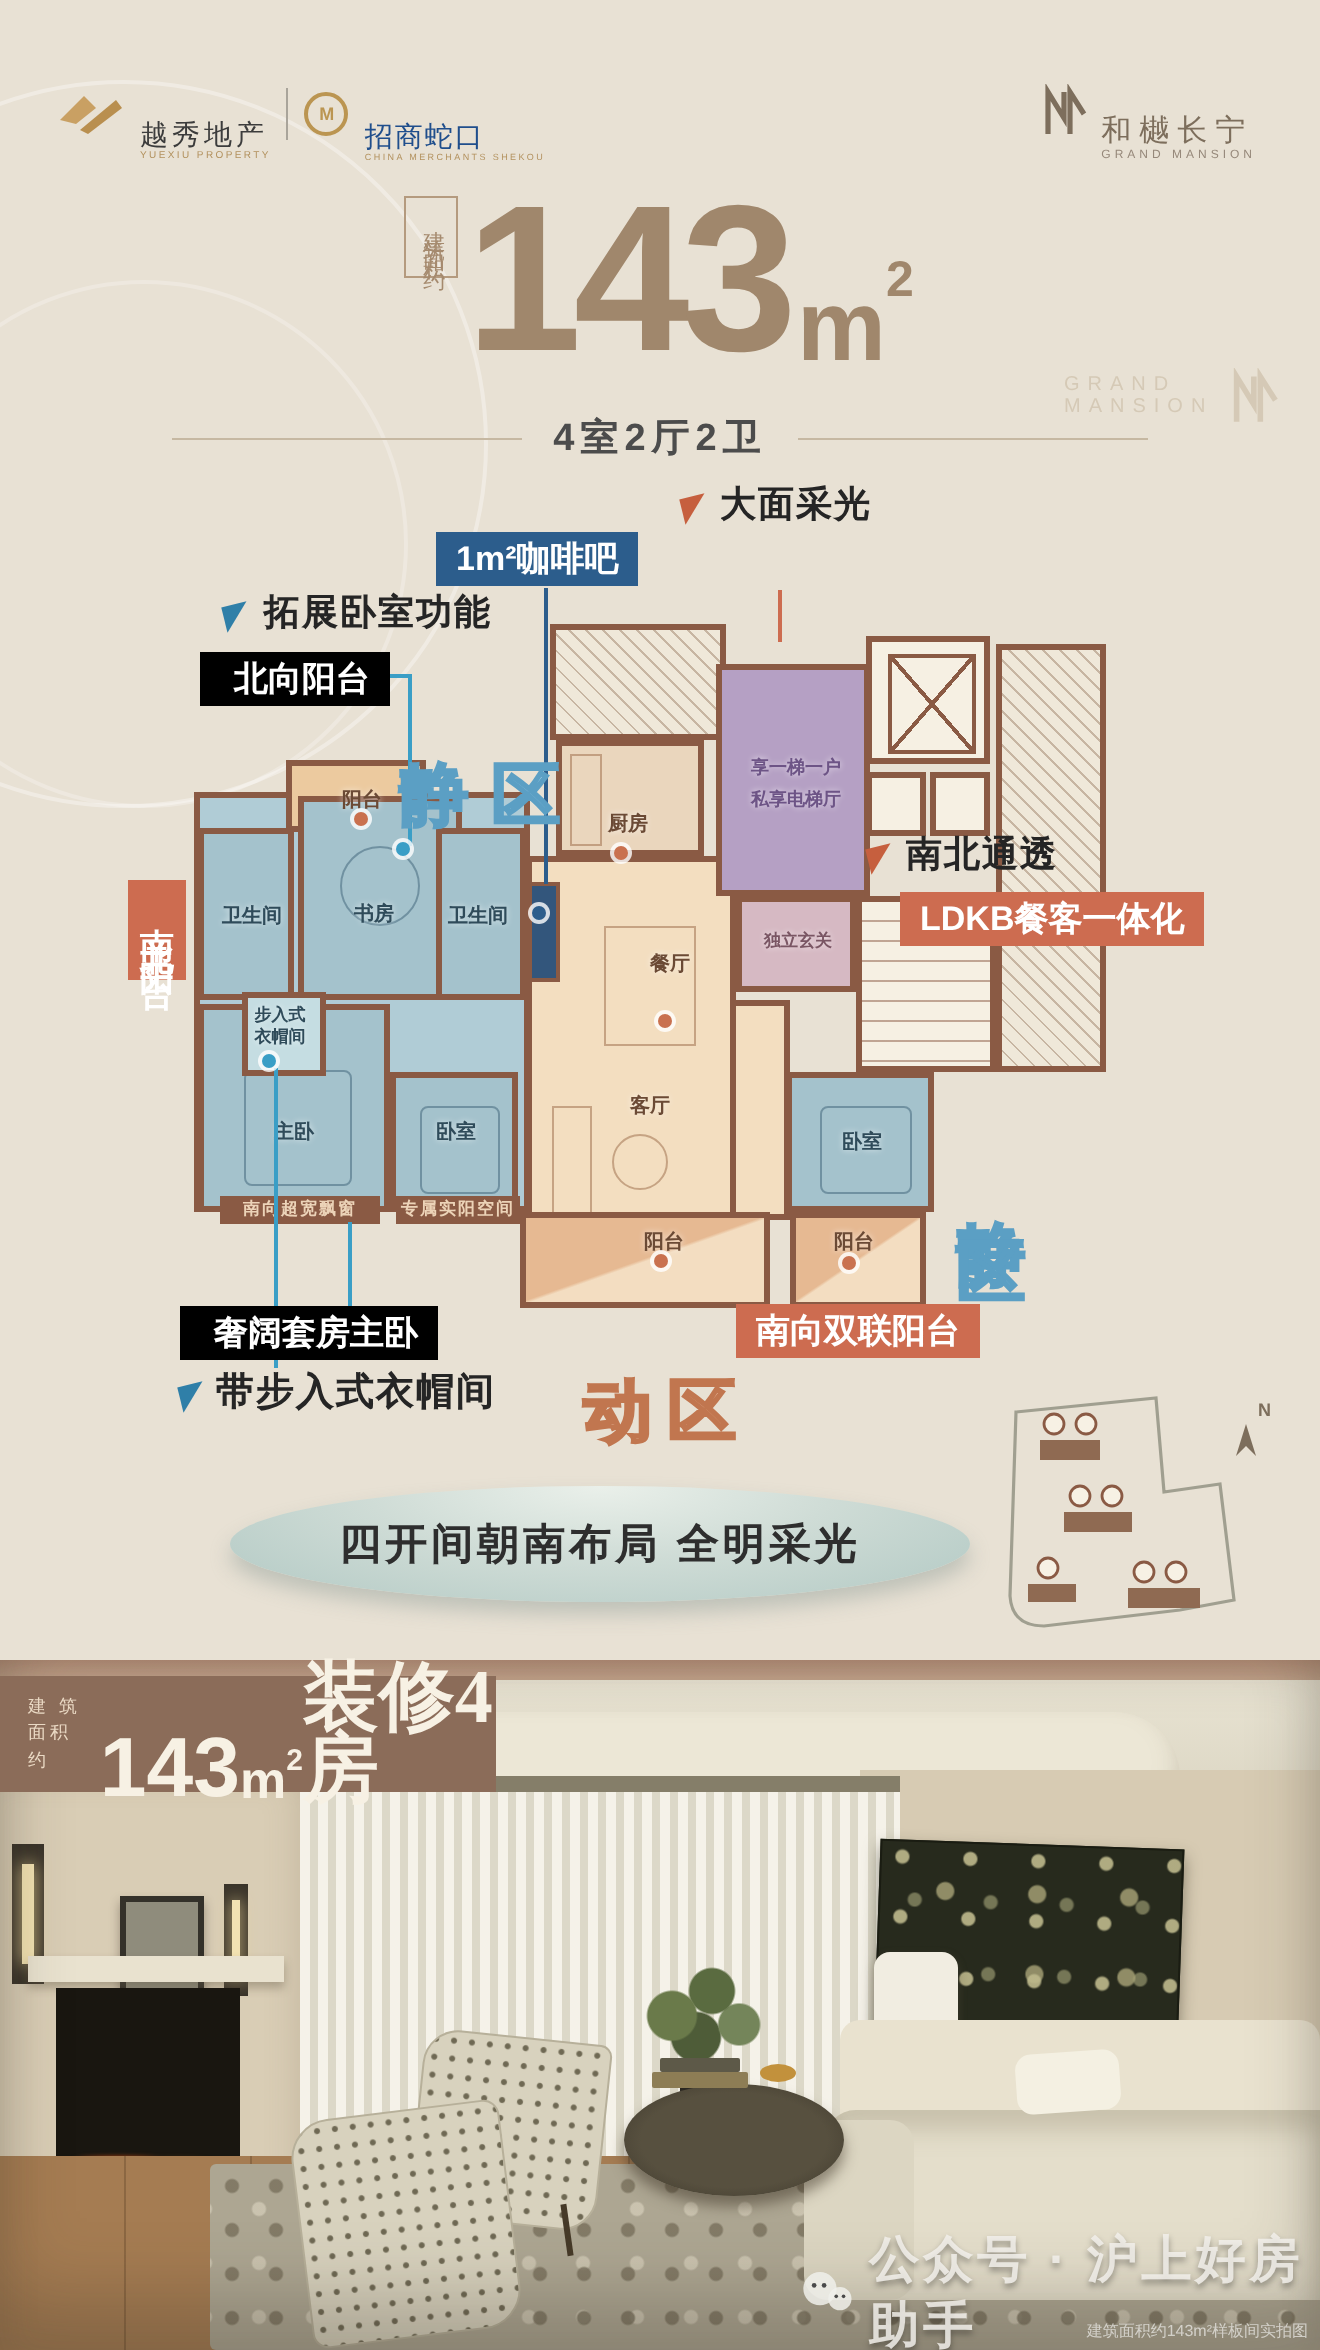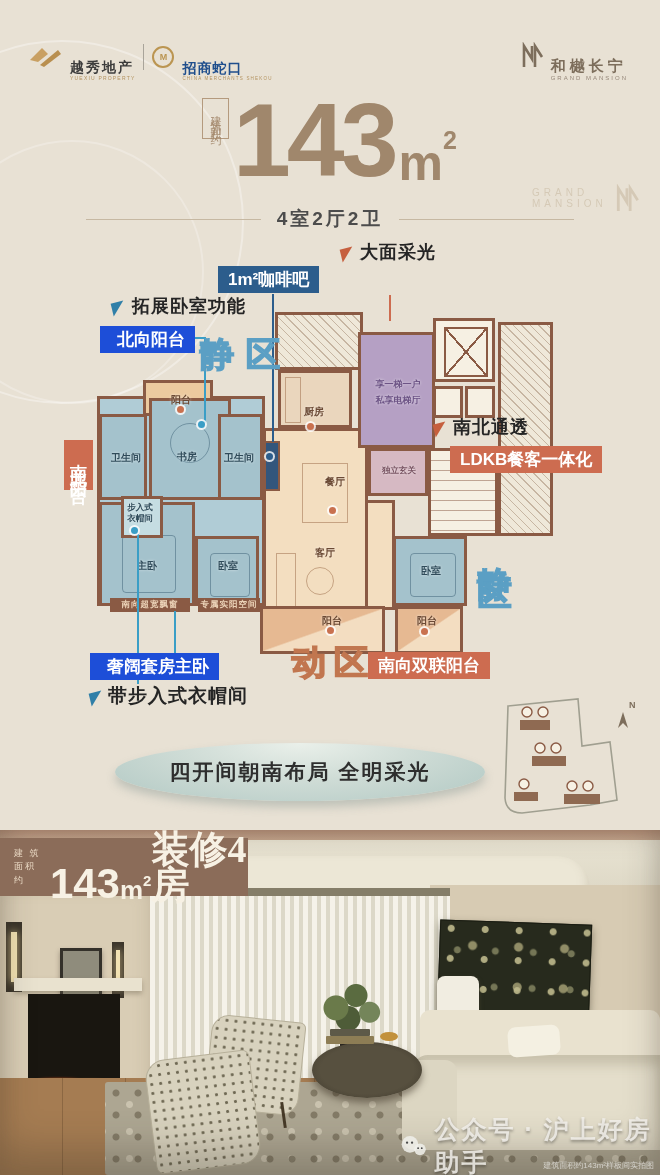--- a/index.html
+++ b/index.html
@@ -1,48 +1,48 @@
 <!DOCTYPE html>
 <html><head>
 <meta charset="utf-8">
 <style>
   html,body{margin:0;padding:0;background:#cfc8ba;}
   .page{position:relative;width:660px;height:1175px;overflow:hidden;background:#e8e1d4;font-family:"Liberation Sans",sans-serif;}
   .abs{position:absolute;}
   .tex{position:absolute;border:2px solid rgba(255,255,255,0.35);border-radius:50%;}
   
   .badge{position:absolute;color:#fff;font-weight:bold;font-size:17px;line-height:1;padding:5px 10px;white-space:nowrap;z-index:20;}
-  .b-blue{background:#1d4ed8;padding-left:17px;}
+  .b-blue{background:#000000;padding-left:17px;}
   .b-orange{background:#cd6c50;}
   .b-navy{background:#2c5d8c;}
   .note{position:absolute;font-size:18px;font-weight:bold;color:#252525;white-space:nowrap;letter-spacing:1px;z-index:20;}
   .tri{position:absolute;width:0;height:0;border-top:13px solid #c65f3e;border-right:13px solid transparent;transform:rotate(-14deg);z-index:20;}
   .tri-blue{border-top-color:#2f7fa8;}
-  .zone{position:absolute;font-weight:900;font-size:34px;letter-spacing:12px;color:#bfe2f2;-webkit-text-stroke:1.6px #5b9fc4;z-index:18;white-space:nowrap;}
+  .zone{position:absolute;font-weight:900;font-size:34px;letter-spacing:12px;color:#bfe2f2;-webkit-text-stroke:1.6px #5b9fc4;z-index:18;white-space:nowrap;margin-top:43px;}
   .zone-orange{color:#f2cdb4;-webkit-text-stroke:1.6px #c1764f;}
   .zone-v{writing-mode:vertical-rl;letter-spacing:10px;}
   
   .plan{position:absolute;left:95px;top:310px;width:465px;height:345px;}
   .room{position:absolute;box-sizing:border-box;border:3px solid #8a5a44;}
   .hatch{background:#efe8d9 repeating-linear-gradient(45deg, rgba(150,120,95,0) 0 5px, rgba(150,120,95,0.45) 5px 6px);}
   .stairs{background:#f6f0e3 repeating-linear-gradient(180deg, transparent 0 9px, rgba(138,90,68,0.5) 9px 10px);}
   .rlabel{position:absolute;transform:translate(-50%,-50%);font-size:10px;font-weight:bold;color:#2f4b5a;white-space:nowrap;z-index:12;text-shadow:0 0 3px rgba(255,255,255,0.65);}
   .warm{color:#6b4a35;}
   .pinkish{color:#7a5664;}
   .purplish{color:#6d5486;}
   .dot{position:absolute;width:7px;height:7px;border-radius:50%;background:#c9714f;box-shadow:0 0 0 2px rgba(255,255,255,0.8);z-index:16;}
   .dot-blue{background:#3a9ec6;}
   .dot-navy{background:#2c5d8c;}
   .line{position:absolute;z-index:14;}
   .furn{position:absolute;border:1.5px solid rgba(70,105,125,0.55);}
   .furn-warm{border-color:rgba(160,115,80,0.55);}
   .strip{position:absolute;background:#8a5a44;color:#ecd3b8;font-size:8.5px;font-weight:bold;display:flex;align-items:center;justify-content:center;letter-spacing:1px;white-space:nowrap;z-index:12;}
   
   .logoline{display:flex;align-items:center;gap:8px;}
-  .cnname{font-weight:bold;letter-spacing:2px;color:#3c3c3c;font-size:14px;line-height:1.1;margin-top:28px;}
+  .cnname{font-weight:normal;letter-spacing:2px;color:#3c3c3c;font-size:14px;line-height:1.1;margin-top:28px;}
   .enname{font-size:5px;letter-spacing:1.2px;color:#b3925f;}
   
   .vlabel{writing-mode:vertical-rl;border:1px solid #b49a7e;padding:7px 5px;font-size:11px;letter-spacing:5px;color:#a58a6e;}
   .bignum{font-weight:bold;color:#a0876c;}
   
   .ellipse{position:absolute;left:115px;top:743px;width:370px;height:58px;border-radius:50%;
     background:radial-gradient(ellipse at 50% 0%, #eaf0ea 0%, #cfdcd6 45%, #b2c9c4 100%);
     box-shadow:0 6px 10px rgba(140,155,150,0.45);display:flex;align-items:center;justify-content:center;z-index:8;}
   .ellipse span{font-size:21px;font-weight:900;color:#2e2e2e;letter-spacing:2px;}
   

